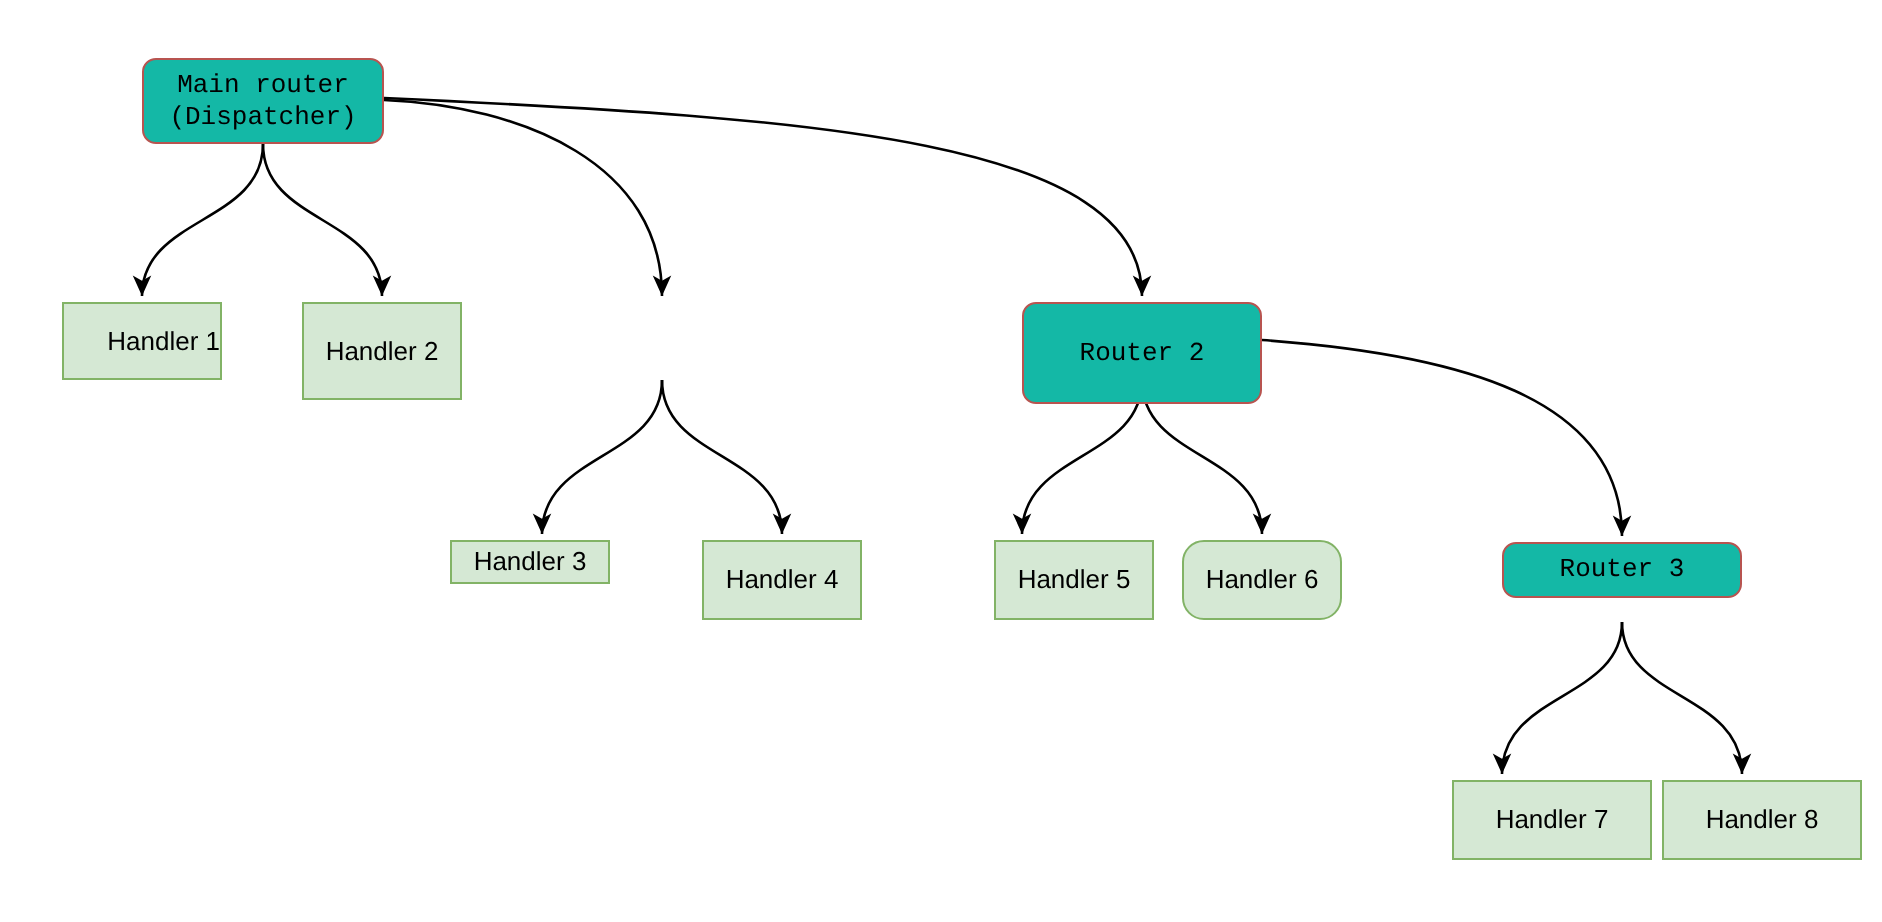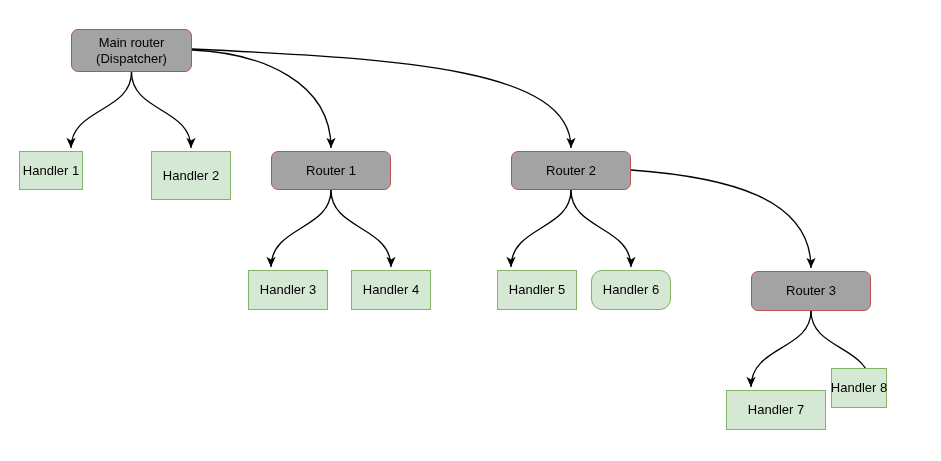--- a/index.html
+++ b/index.html
@@ -27,42 +27,43 @@
     flex-direction: column;
     align-items: center;
     justify-content: center;
     text-align: center;
     font-size: 13px;
     line-height: 16px;
     color: #000000;
     white-space: nowrap;
   }
   .router {
-    background: #a3a3a3;
+    background: #14b8a6;
     border: 1px solid #b85450;
     border-radius: 7px;
+    font-family: Liberation Mono, monospace;
   }
   .handler {
     background: #d5e8d4;
     border: 1px solid #82b366;
     border-radius: 0;
   }
   
   #n-main      { left: 71px;  top: 29px;  width: 121px; height: 43px; }
-  #n-handler1  { left: 19px;  top: 151px; width: 64px;  height: 39px; }
+  #n-handler1  { left: 31px;  top: 151px; width: 80px;  height: 39px; align-items: flex-end; }
   #n-handler2  { left: 151px; top: 151px; width: 80px;  height: 49px; }
   #n-router1   { left: 271px; top: 151px; width: 120px; height: 39px; }
-  #n-router2   { left: 511px; top: 151px; width: 120px; height: 39px; }
-  #n-handler3  { left: 248px; top: 270px; width: 80px;  height: 40px; }
+  #n-router2   { left: 511px; top: 151px; width: 120px; height: 51px; }
+  #n-handler3  { left: 225px; top: 270px; width: 80px;  height: 22px; }
   #n-handler4  { left: 351px; top: 270px; width: 80px;  height: 40px; }
   #n-handler5  { left: 497px; top: 270px; width: 80px;  height: 40px; }
   #n-handler6  { left: 591px; top: 270px; width: 80px;  height: 40px; border-radius: 11px; }
-  #n-router3   { left: 751px; top: 271px; width: 120px; height: 40px; }
+  #n-router3   { left: 751px; top: 271px; width: 120px; height: 28px; }
   #n-handler7  { left: 726px; top: 390px; width: 100px;  height: 40px; }
-  #n-handler8  { left: 831px; top: 368px; width: 56px;  height: 40px; }
+  #n-handler8  { left: 831px; top: 390px; width: 100px;  height: 40px; }
   .edge {
     fill: none;
     stroke: #000000;
     stroke-width: 1.3;
   }
 </style>
 </head>
 <body>
 
 <div id="canvas">
@@ -92,23 +93,20 @@
   </div>
 
   <div class="node handler" id="n-handler1">
     <span>Handler 1</span>
   </div>
 
   <div class="node handler" id="n-handler2">
     <span>Handler 2</span>
   </div>
 
-  <div class="node router" id="n-router1">
-    <span>Router 1</span>
-  </div>
 
   <div class="node router" id="n-router2">
     <span>Router 2</span>
   </div>
 
   <div class="node handler" id="n-handler3">
     <span>Handler 3</span>
   </div>
 
   <div class="node handler" id="n-handler4">

